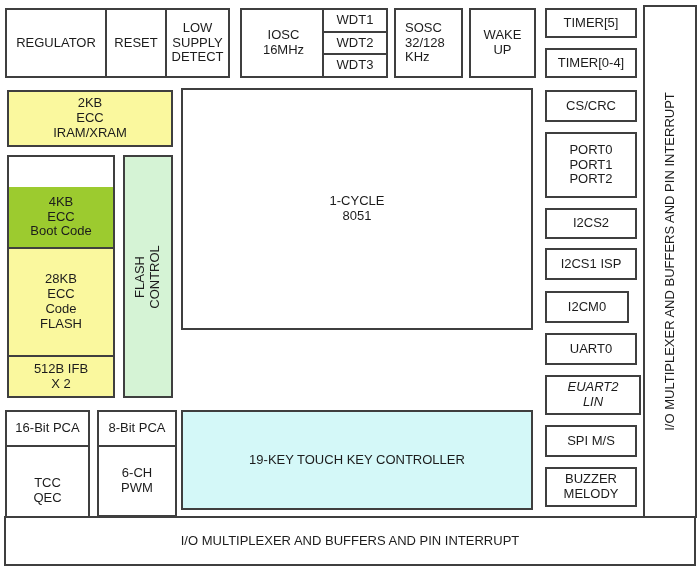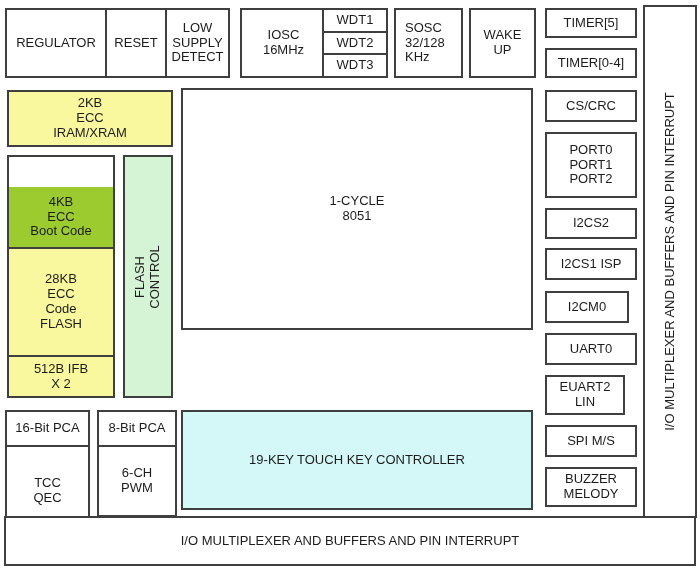--- a/index.html
+++ b/index.html
@@ -107,21 +107,21 @@
   <div class="block cyan" style="left:181px;top:410px;width:352px;height:100px;">19-KEY TOUCH KEY CONTROLLER</div>
 
   <div class="block" style="left:545px;top:90px;width:92px;height:32px;">CS/CRC</div>
   <div class="block" style="left:545px;top:132px;width:92px;height:66px;">PORT0
 PORT1
 PORT2</div>
   <div class="block" style="left:545px;top:208px;width:92px;height:31px;">I2CS2</div>
   <div class="block" style="left:545px;top:248px;width:92px;height:32px;">I2CS1 ISP</div>
   <div class="block" style="left:545px;top:291px;width:84px;height:32px;">I2CM0</div>
   <div class="block" style="left:545px;top:333px;width:92px;height:32px;">UART0</div>
-  <div class="block" style="left:545px;top:375px;width:80px;height:40px;">EUART2
+  <div class="block" style="left:545px;top:375px;width:96px;height:40px;font-style:italic;">EUART2
 LIN</div>
   <div class="block" style="left:545px;top:425px;width:92px;height:32px;">SPI M/S</div>
   <div class="block" style="left:545px;top:467px;width:92px;height:40px;">BUZZER
 MELODY</div>
 
   <div class="block" style="left:4px;top:516px;width:692px;height:50px;">I/O MULTIPLEXER AND BUFFERS AND PIN INTERRUPT</div>
 
 </div>
 
 </body></html>

